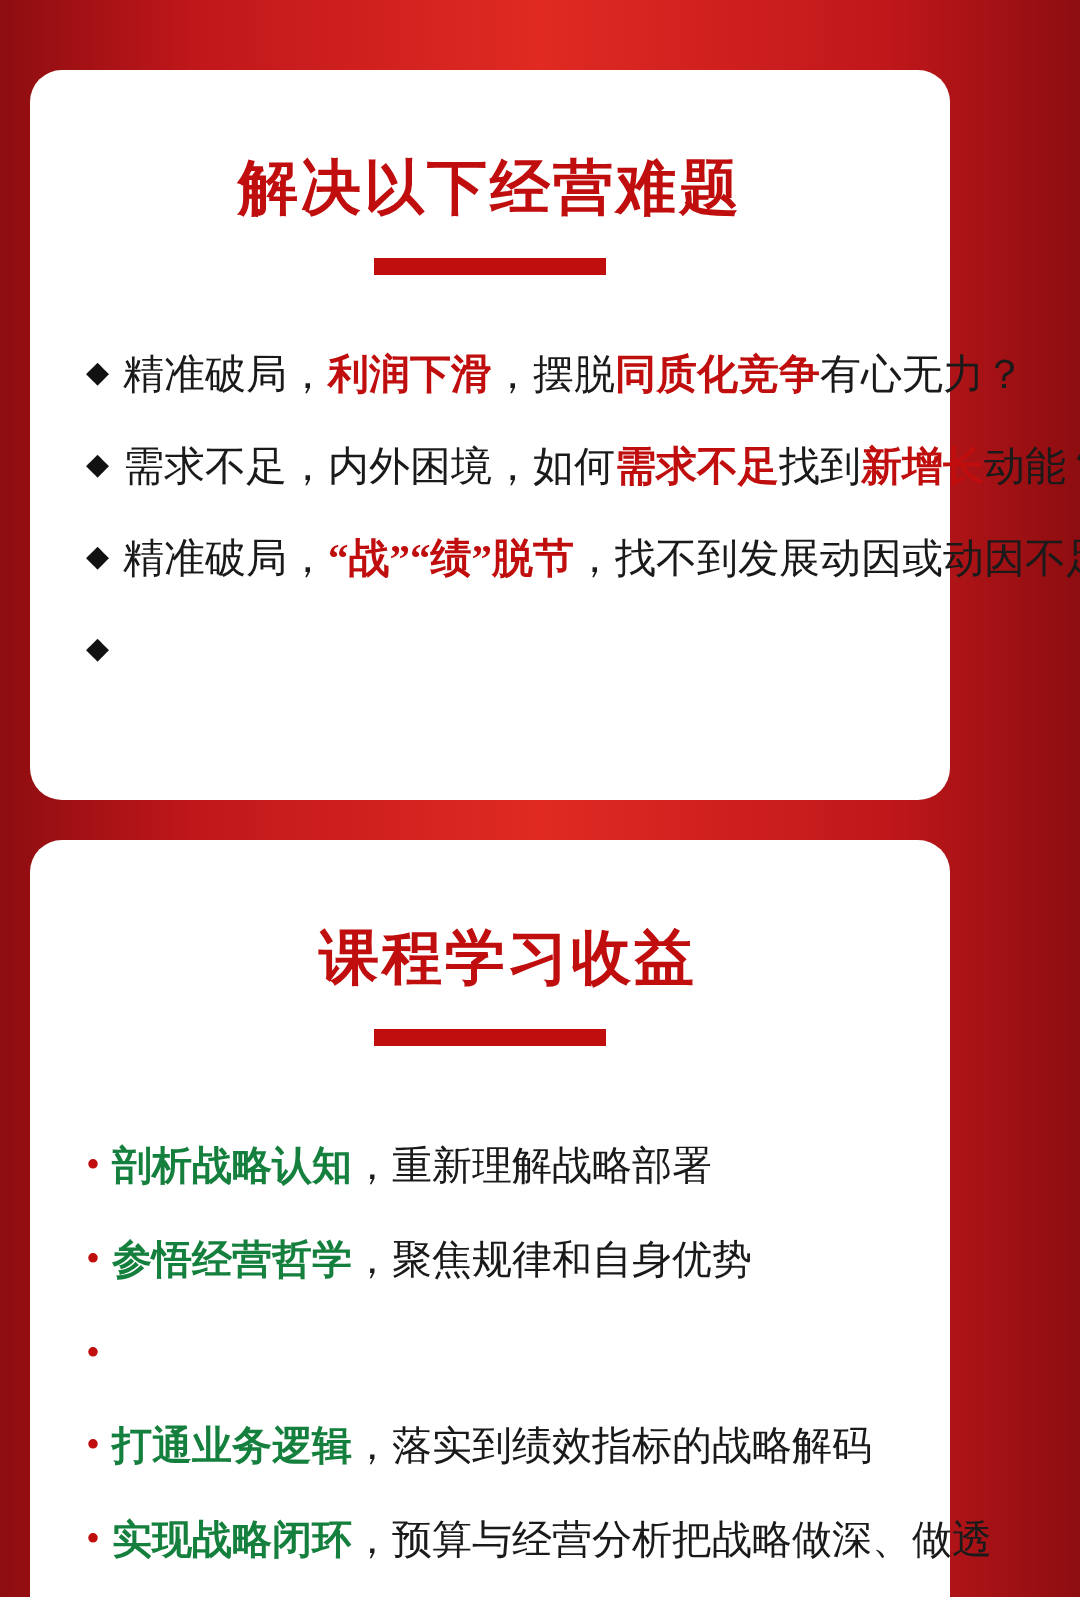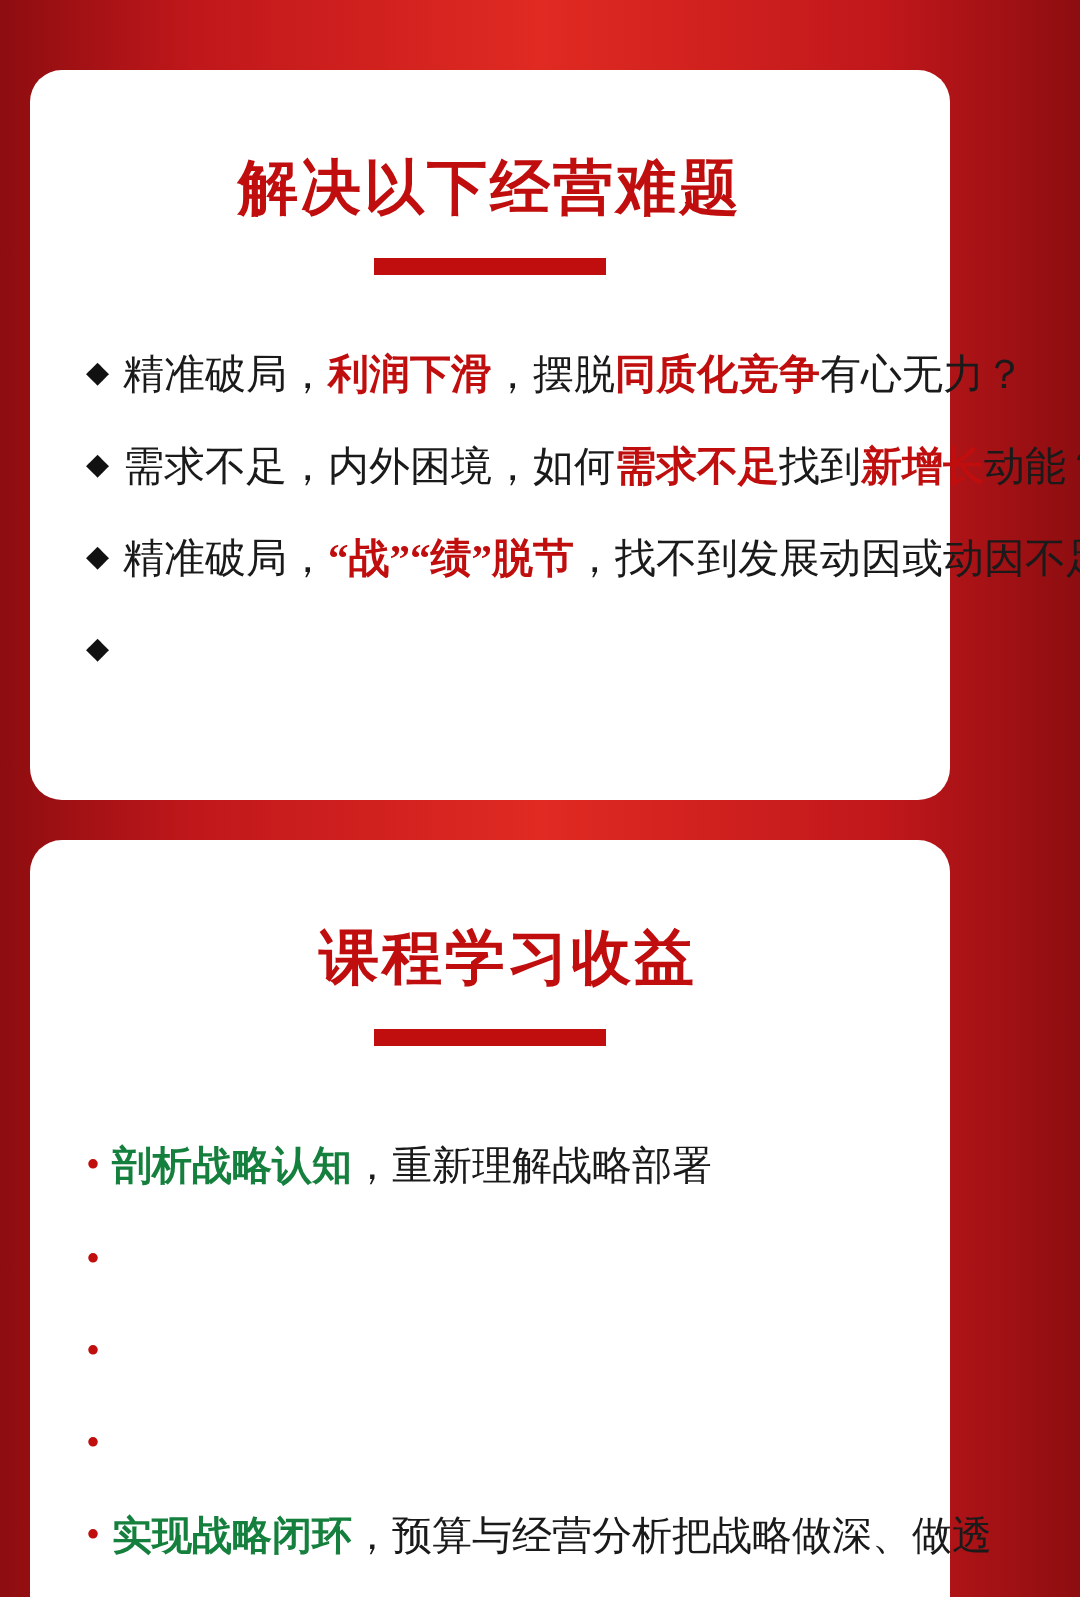--- a/index.html
+++ b/index.html
@@ -141,26 +141,28 @@
   <section class="card card-2">
     <h1 class="card-title">课程学习收益</h1>
     <div class="title-underline"></div>
     <ul class="list2" id="benefits-list">
         <li>
           <span class="bullet">•</span>
           <span><span class="b-red">剖析战略认知</span><span class="tail">，重新理解战略部署</span></span>
         </li>
         <li>
           <span class="bullet">•</span>
+          <span><span class="b-red">参悟经营哲学</span><span class="tail">，聚焦规律和自身优势</span></span>
         </li>
         <li>
           <span class="bullet">•</span>
         </li>
         <li>
           <span class="bullet">•</span>
+          <span><span class="b-red">打通业务逻辑</span><span class="tail">，落实到绩效指标的战略解码</span></span>
         </li>
         <li>
           <span class="bullet">•</span>
           <span><span class="b-red">实现战略闭环</span><span class="tail">，预算与经营分析把战略做深、做透</span></span>
         </li>
       </ul>
   </section>
 
 </div>
 

